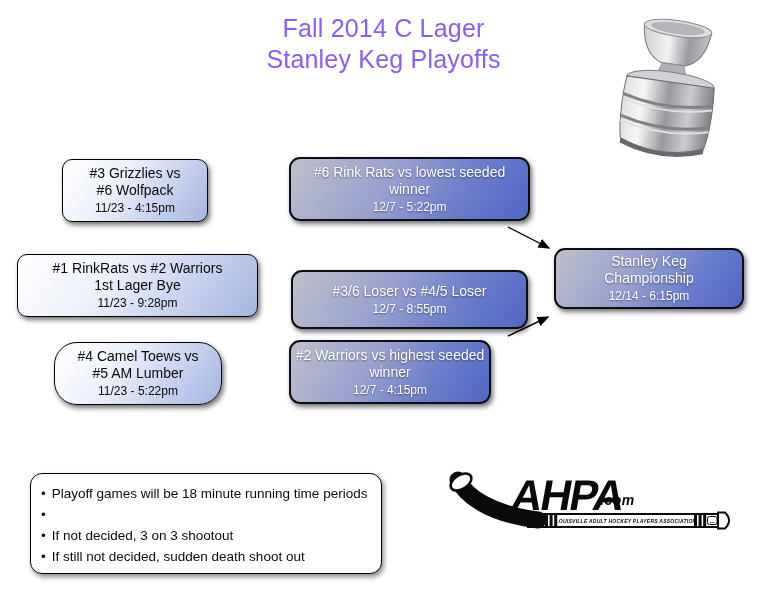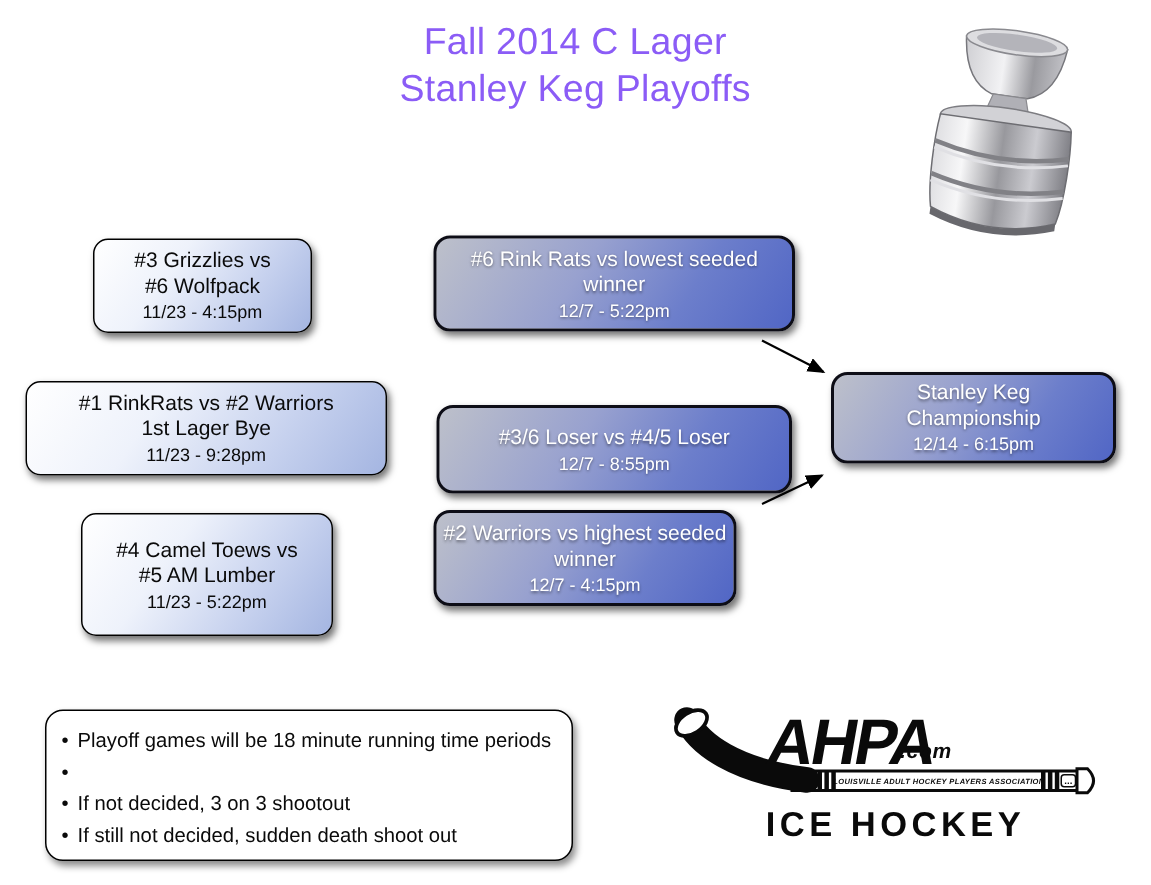--- a/index.html
+++ b/index.html
@@ -28,21 +28,21 @@
     border:2px solid #0d0d16;border-radius:11px;
     box-shadow:2px 3px 5px rgba(0,0,0,0.55);
     color:#fff;text-shadow:0 1px 2px rgba(0,0,0,0.45);
   }
   .box-line{font-size:14px;line-height:17px;}
   .box-line:empty{display:none;}
   .box-date{font-size:12px;line-height:16px;margin-top:1px;}
   
   #m-r1-1{left:62px;top:159px;width:146px;height:63px;}
   #m-r1-2{left:17px;top:254px;width:241px;height:63px;}
-  #m-r1-3{left:54px;top:342px;width:168px;height:82px;}
+  #m-r1-3{left:54px;top:342px;width:168px;height:63px;border-radius:23px;}
   #m-r2-1{left:289px;top:157px;width:241px;height:64px;}
   #m-r2-2{left:291px;top:251px;width:237px;height:59px;margin-top:19px;}
   #m-r2-3{left:289px;top:340px;width:202px;height:64px;}
   #m-final{left:554px;top:248px;width:190px;height:61px;}
   
   #arrows{position:absolute;left:0;top:0;width:767px;height:590px;pointer-events:none;}
   
   .rules{
     position:absolute;left:30px;top:473px;width:352px;height:101px;box-sizing:border-box;
     background:#fff;border:1.5px solid #000;border-radius:12px;
@@ -199,15 +199,14 @@
         <rect x="263.2" y="44" width="3" height="13"></rect>
     </g>
 
     <text x="186" y="52.8" font-family="Liberation Sans, sans-serif" font-size="5" font-weight="bold" font-style="italic" text-anchor="middle" letter-spacing="0.25" fill="#0a0a0a">LOUISVILLE ADULT HOCKEY PLAYERS ASSOCIATION</text>
 
     <rect x="267.5" y="46.5" width="9.5" height="8" rx="2" fill="#fff" stroke="#0a0a0a" stroke-width="1"></rect>
     <text x="272.2" y="52.5" font-family="Liberation Sans, sans-serif" font-size="6.5" font-weight="bold" text-anchor="middle" fill="#0a0a0a">...</text>
   </svg>
   <div class="ahpa">AHPA</div>
   <div class="tld">.com</div>
-  <div class="icehockey">ICE HOCKEY</div>
 
 </div>
 
 </body></html>

